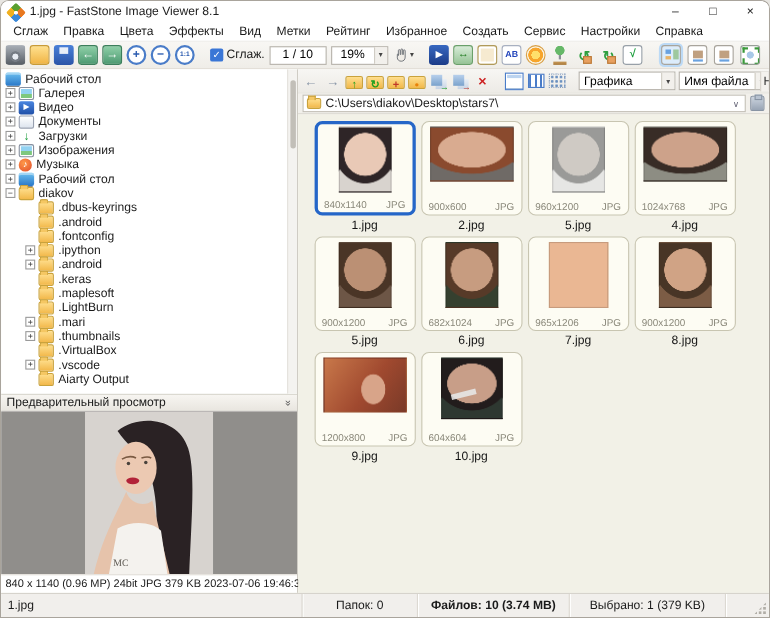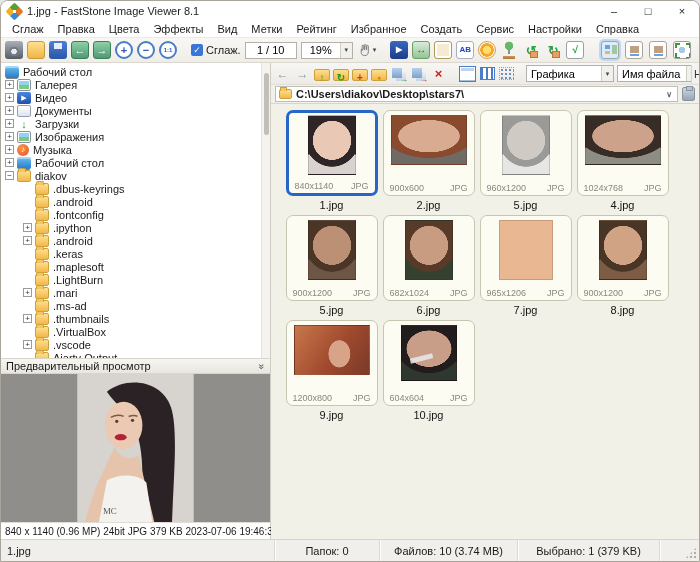--- a/index.html
+++ b/index.html
@@ -121,21 +121,21 @@
   .t2[data-icon="copyto"] { background:linear-gradient(#b8d0ec,#7aa2cc) 2px 2px/10px 10px no-repeat, linear-gradient(#e8eef6,#c8d4e4) 6px 6px/10px 9px no-repeat; }
   .t2[data-icon="copyto"]::after { content:"→"; position:absolute; right:-1px; bottom:-2px; font-size:8px; color:#1f9f1f; }
   .t2[data-icon="moveto"] { background:linear-gradient(#b8d0ec,#7aa2cc) 2px 2px/10px 10px no-repeat, linear-gradient(#e8eef6,#c8d4e4) 6px 6px/10px 9px no-repeat; }
   .t2[data-icon="moveto"]::after { content:"→"; position:absolute; right:-1px; bottom:-2px; font-size:8px; color:#c03828; }
   .t2[data-icon="delete"] { color:#cc2020; font-size:13px; }
   .t2[data-icon="vthumbs"] { background:linear-gradient(#bcd4f0,#bcd4f0) 1px 1px/13px 3px no-repeat, #fff; border:1px solid #4a7cc8; box-shadow:inset 0 -4px 0 -3px #a8c0dc; }
   .t2[data-icon="vlist"] { background:repeating-linear-gradient(90deg,#4a7cc8 0 2px, #fff 2px 5px); border:1px solid #4a7cc8; width:15px; height:13px; }
   .t2[data-icon="vgrid"] { background:radial-gradient(circle, #6a90c0 0 1px, transparent 1.5px) 0 0/4px 4px; border:1px dotted #8aa0c0; width:15px; height:13px; }
   .cut-btn { position:absolute; right:0; top:2px; width:8px; height:18px; overflow:hidden; font-size:11px; color:#333; background:#f4f2ee; border-left:1px solid #d5d1c9; padding-left:2px; line-height:18px; }
 
-  .addressbar { height:19px; background:linear-gradient(#f4f2ee,#ecead4); display:flex; align-items:center; gap:4px; padding:1px 4px; border-bottom:1px solid #d8d5cd; flex:0 0 auto; background:#f2f0eb;font-weight:bold; }
+  .addressbar { height:19px; background:linear-gradient(#f4f2ee,#ecead4); display:flex; align-items:center; gap:4px; padding:1px 4px; border-bottom:1px solid #d8d5cd; flex:0 0 auto; background:#f2f0eb; }
   .addr-input { flex:1; height:16px; background:#fff; border:1px solid #c2beb5; display:flex; align-items:center; gap:4px; padding:0 3px; font-size:11px; color:#1a1a1a; }
   .addr-fold { width:13px; height:10px; background:linear-gradient(#ffdf8e,#f2b84a); border:1px solid #c9a23c; border-radius:2px; position:relative; flex:0 0 auto; }
   .addr-fold::before { content:""; position:absolute; top:-3px; left:0; width:5px; height:3px; background:#f5c763; border:1px solid #c9a23c; border-bottom:none; }
   .addr-path { flex:1; white-space:nowrap; overflow:hidden; }
   .addr-drop { font-size:8px; color:#667; padding-right:2px; }
   .clip-ic { width:13px; height:14px; background:linear-gradient(#cdd5e0,#98a4b4); border:1px solid #8894a4; border-radius:2px; position:relative; flex:0 0 auto; }
   .clip-ic::before { content:""; position:absolute; top:-2px; left:3px; width:5px; height:3px; background:#b8c2d0; border:1px solid #8894a4; }
 
   .thumbs-area { flex:1; background:#f2f1e7; overflow:hidden; padding:6px 0 0 12px; display:flex; flex-wrap:wrap; align-content:flex-start; }
   .cell { width:97px; height:101px; display:flex; flex-direction:column; align-items:center; flex:0 0 auto; margin-bottom:4px; }
@@ -156,21 +156,21 @@
       linear-gradient(125deg, var(--hair) 0%, var(--bg) 55%, var(--bg2) 100%); }
   .photo.square::after { content:""; position:absolute; left:16%; top:56%; width:42%; height:9%; background:#e6e6e6; transform:rotate(-14deg); opacity:.9; }
   .meta { position:absolute; left:6px; right:6px; bottom:2px; display:flex; justify-content:space-between; font-size:9px; color:#8a887a; }
   .fname { margin-top:3px; font-size:11px; color:#141414; }
 
   
   .statusbar { height:22px; background:#f1efec; border-top:1px solid #d6d3cc; display:flex; align-items:center; font-size:11px; color:#1a1a1a; flex:0 0 auto; }
   .sb-seg { height:100%; display:flex; align-items:center; justify-content:center; border-left:1px solid #dcd9d2; box-shadow:inset 1px 0 0 #fff; }
   .sb-file { flex:1; justify-content:flex-start; padding-left:6px; border-left:none; box-shadow:none; }
   .sb-folders { width:105px; }
-  .sb-files { width:138px; }
+  .sb-files { width:138px;font-weight:bold; }
   .sb-selected { width:142px; }
   .sb-grip { width:40px; position:relative; }
   .sb-grip::after { content:""; position:absolute; right:2px; bottom:2px; width:12px; height:12px; background:radial-gradient(circle, #b0ada6 0 1.2px, transparent 1.6px) 0 0/4px 4px; clip-path:polygon(100% 0, 100% 100%, 0 100%); }
 </style>
 </head>
 <body>
 
 <div class="window">
 
   <div class="titlebar">
@@ -399,25 +399,20 @@
               <span class="tree-ic"></span>
               <span class="tree-label">.LightBurn</span>
             </div>
 
             <div class="tree-row" data-level="2" data-expand="plus" data-icon="folder">
               <span class="expand">+</span>
               <span class="tree-ic"></span>
               <span class="tree-label">.mari</span>
             </div>
 
-            <div class="tree-row" data-level="2" data-expand="none" data-icon="folder">
-              <span class="expand"></span>
-              <span class="tree-ic"></span>
-              <span class="tree-label">.ms-ad</span>
-            </div>
 
             <div class="tree-row" data-level="2" data-expand="plus" data-icon="folder">
               <span class="expand">+</span>
               <span class="tree-ic"></span>
               <span class="tree-label">.thumbnails</span>
             </div>
 
             <div class="tree-row" data-level="2" data-expand="none" data-icon="folder">
               <span class="expand"></span>
               <span class="tree-ic"></span>

